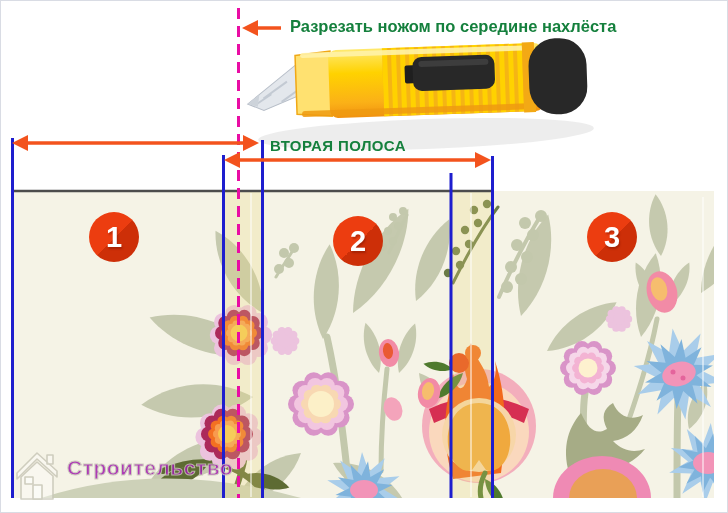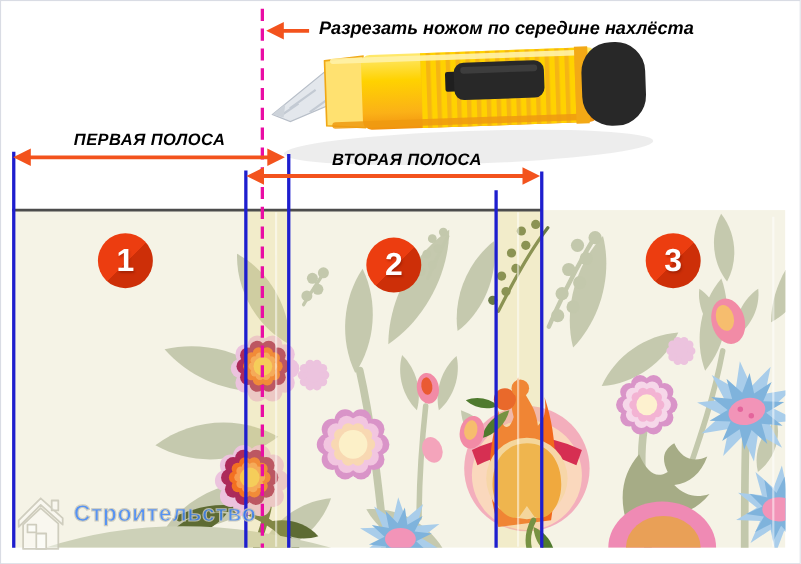--- a/index.html
+++ b/index.html
@@ -2,38 +2,38 @@
 <html><head>
 <meta charset="utf-8">
 <style>
   html,body{margin:0;padding:0;background:#ffffff;}
   .stage{
     position:relative;width:728px;height:513px;background:#ffffff;
     border:1px solid #d9dce4;box-sizing:border-box;overflow:hidden;
     font-family:"Liberation Sans","DejaVu Sans",sans-serif;
   }
   .layer{position:absolute;left:0;top:0;}
-  .label{position:absolute;color:#000000;white-space:nowrap;font-style:italic;}
+  .label{position:absolute;color:#15803d;white-space:nowrap;}
   .cut-label{left:289px;top:16px;font-size:16.5px;font-weight:600;}
   .strip-label{font-size:15px;font-weight:700;letter-spacing:.4px;text-align:center;}
   .strip1-label{left:14px;top:118px;width:242px;}
-  .strip2-label{left:248px;top:136px;width:242px;}
+  .strip2-label{left:216px;top:136px;width:242px;}
   .badge{
     position:absolute;width:50px;height:50px;border-radius:50%;
     background:linear-gradient(135deg,#ec3d10 52%,#cd2f08 52%);
     display:flex;align-items:center;justify-content:center;
     color:#ffffff;font-size:29px;font-weight:700;
     text-shadow:1px 2px 2px rgba(120,20,0,.45);
   }
   .badge-1{left:88px;top:211px;}
   .badge-2{left:332px;top:215px;}
   .badge-3{left:586px;top:211px;}
   .watermark{position:absolute;left:12px;top:446px;display:flex;align-items:flex-start;opacity:.85;}
   .wm-text{margin-left:2px;margin-top:10px;line-height:22px;font-size:21px;font-weight:700;
-    letter-spacing:.5px;color:#3b82f6;-webkit-text-stroke:1px #c9c7b8;}
+    letter-spacing:.5px;color:#a21caf;-webkit-text-stroke:1px #c9c7b8;}
 </style>
 </head>
 <body>
 
 <div class="stage">
 
   <svg class="layer" width="728" height="513" viewBox="0 0 728 513">
     <defs>
 
       <g id="sc">
@@ -290,21 +290,20 @@
       <polygon points="258,142 242,134 242,150" stroke="none"></polygon>
     </g>
     <g fill="#f3531d" stroke="#f3531d">
       <line x1="235" y1="159" x2="478" y2="159" stroke-width="3.5"></line>
       <polygon points="223,159 239,151 239,167" stroke="none"></polygon>
       <polygon points="490,159 474,151 474,167" stroke="none"></polygon>
     </g>
   </svg>
 
   <div class="label cut-label">Разрезать ножом по середине нахлёста</div>
-  <div class="label strip-label strip1-label">ПЕРВАЯ ПОЛОСА</div>
   <div class="label strip-label strip2-label">ВТОРАЯ ПОЛОСА</div>
 
   <div class="badge badge-1">
     <span>1</span>
   </div>
   <div class="badge badge-2">
     <span>2</span>
   </div>
   <div class="badge badge-3">
     <span>3</span>

